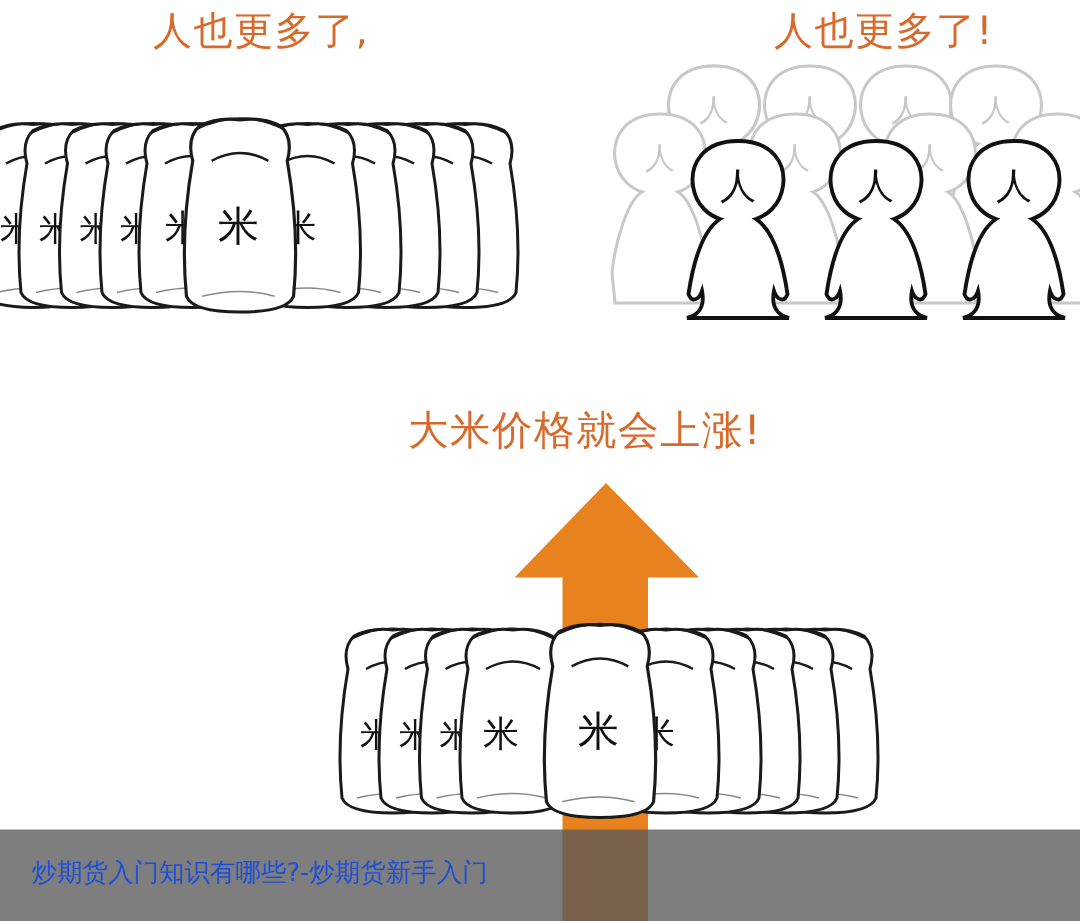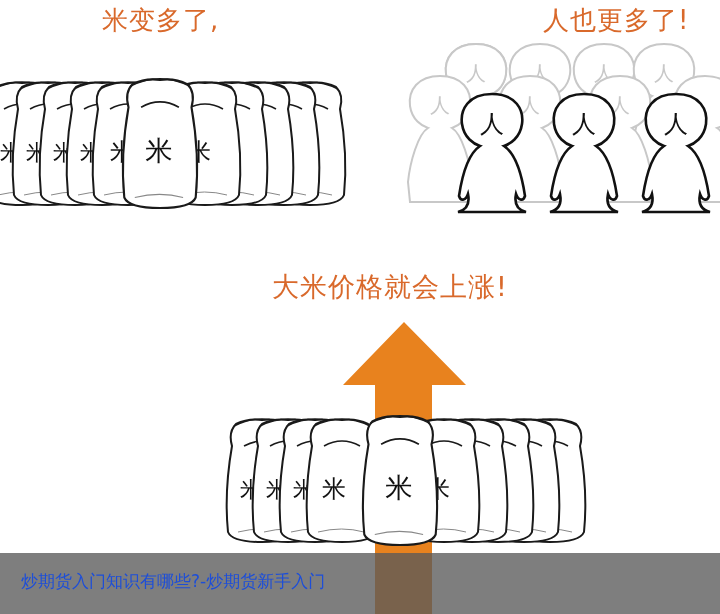--- a/index.html
+++ b/index.html
@@ -1,28 +1,28 @@
 <!DOCTYPE html>
 <html><head>
 <meta charset="utf-8">
 <style>
   html, body { margin:0; padding:0; }
   body { width:720px; height:614px; background:#ffffff; position:relative; overflow:hidden; font-family:"DejaVu Sans", sans-serif; }
   .label { position:absolute; color:#d9692b; font-size:26px; letter-spacing:1px; white-space:nowrap; font-family:"DejaVu Sans", sans-serif; }
   #lbl-rice { left:102px; top:3px; }
-  #lbl-people { left:543px; top:3px; }
+  #lbl-people { left:516px; top:3px; }
   #lbl-price { left:272px; top:269px; font-size:27px; }
   svg { position:absolute; }
   .caption-bar { position:absolute; left:0; top:553px; width:720px; height:61px; background:rgba(90,90,90,0.78); }
   .caption-text { position:absolute; left:21px; top:17px; color:#1d4ed8; font-size:17px; white-space:nowrap; font-family:"DejaVu Sans", sans-serif; }
 </style>
 </head>
 <body>
 
-<div class="label" id="lbl-rice">米变多了,</div>
+<div class="label" id="lbl-rice">人也更多了,</div>
 <div class="label" id="lbl-people">人也更多了!</div>
 
 <svg width="720" height="614" viewBox="0 0 720 614" style="left:0;top:0;">
   <defs>
     <g id="bag">
       <path d="M -30 24 Q -34 10 -26 2 Q -14 -4 0 -2 Q 14 -4 26 2 Q 34 10 30 24 Q 38 70 34 110 Q 30 120 0 120 Q -30 120 -34 110 Q -38 70 -30 24 Z" fill="#ffffff" stroke="#1a1a1a" stroke-width="2"></path>
       <path d="M -18 24 Q 0 14 18 24" fill="none" stroke="#1a1a1a" stroke-width="1.6"></path>
       <path d="M -28 4 Q 0 -10 28 4" fill="none" stroke="#1a1a1a" stroke-width="1.4"></path>
       <path d="M -24 110 Q 0 104 22 110" fill="none" stroke="#888" stroke-width="1"></path>
     </g>

